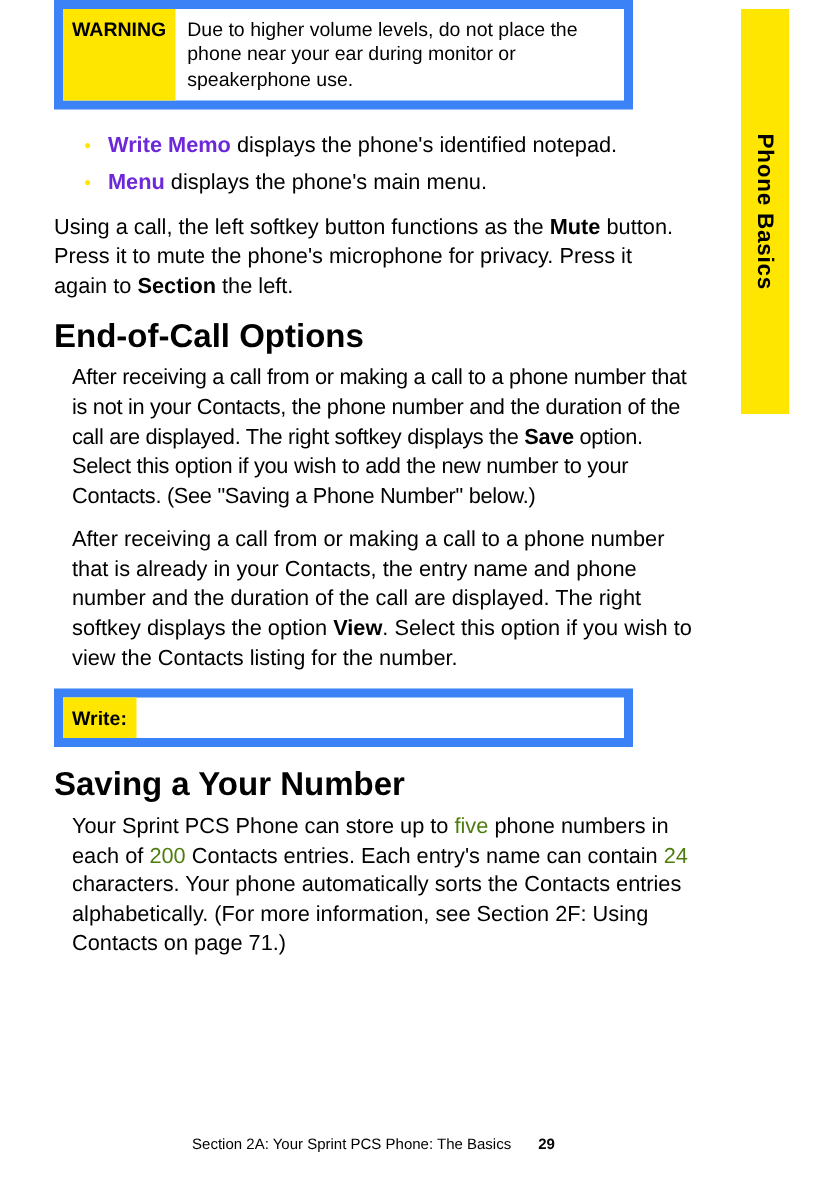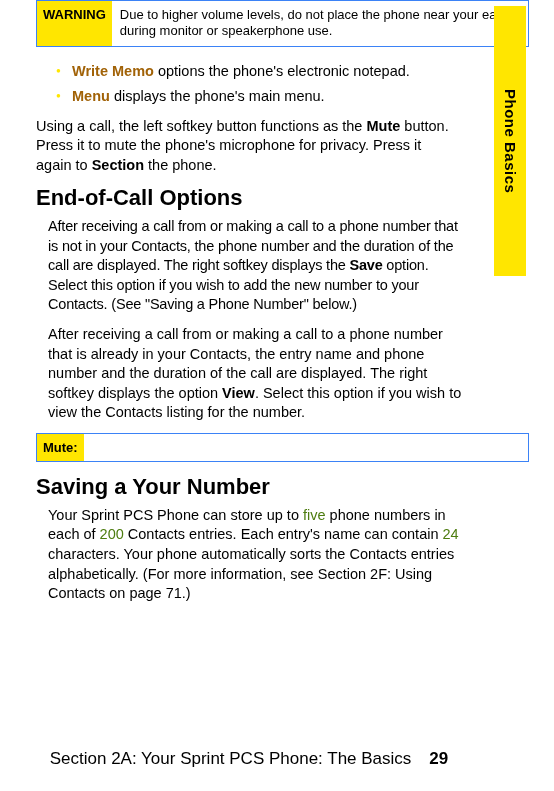--- a/index.html
+++ b/index.html
@@ -23,23 +23,23 @@
     justify-content: center;
   }
   .side-tab span {
     writing-mode: vertical-rl;
     font-weight: 700;
     font-size: 15px;
     letter-spacing: 0.5px;
     color: #000;
   }
   .box {
-    border: 1px solid #3b82f6;
+    border: 6px solid #3b82f6;
     display: flex;
-    width: 493px;
+    width: 386px;
     margin-bottom: 14px;
   }
   .box-label {
     background: #ffe600;
     font-weight: 700;
     font-size: 13px;
     padding: 6px 6px;
     white-space: nowrap;
   }
   .box-text {
@@ -57,42 +57,42 @@
     padding-left: 14px;
   }
   .bullets li::before {
     content: "\25CF";
     position: absolute;
     left: -2px;
     top: 4px;
     font-size: 8px;
     color: #ffe600;
   }
-  .bullets .lead { color: #a16207; font-weight: 700; }
+  .bullets .lead { color: #6d28d9; font-weight: 700; }
   .green { color: #4d7c0f; }
   .para {
     font-size: 14.5px;
     line-height: 1.35;
     margin: 6px 0 10px 12px;
     width: 414px;
   }
   .h2 {
     font-size: 22px;
     font-weight: 700;
     margin: 10px 0 6px 0;
   }
   .tight { letter-spacing: -0.2px; }
   b { font-weight: 700; }
   .footer {
     position: absolute;
     bottom: 22px;
     left: 0;
     width: 498px;
     text-align: center;
-    font-size: 17px;
+    font-size: 10px;
   }
   .footer .sec { font-weight: 400; }
   .footer .pg { font-weight: 700; margin-left: 18px; }
 </style>
 </head>
 <body>
 
 <div class="page">
 
   <div class="side-tab">
@@ -101,43 +101,43 @@
 
   <div class="content">
 
     <div class="box">
       <div class="box-label">WARNING</div>
       <div class="box-text">Due to higher volume levels, do not place the phone near your ear during monitor or speakerphone use.</div>
     </div>
 
     <ul class="bullets">
       <li>
-        <span class="lead">Write Memo</span><span> options the phone's electronic notepad.</span>
+        <span class="lead">Write Memo</span><span> displays the phone's identified notepad.</span>
       </li>
       <li>
         <span class="lead">Menu</span><span> displays the phone's main menu.</span>
       </li>
     </ul>
 
     <p class="para" style="margin-left:0">
-      <span>Using a call, the left softkey button functions as the </span><b>Mute</b><span> button. Press it to mute the phone's microphone for privacy. Press it again to </span><b>Section</b><span> the phone.</span>
+      <span>Using a call, the left softkey button functions as the </span><b>Mute</b><span> button. Press it to mute the phone's microphone for privacy. Press it again to </span><b>Section</b><span> the left.</span>
     </p>
 
     <h2 class="h2">End-of-Call Options</h2>
 
     <p class="para tight">
       <span>After receiving a call from or making a call to a phone number that is not in your Contacts, the phone number and the duration of the call are displayed. The right softkey displays the </span><b>Save</b><span> option. Select this option if you wish to add the new number to your Contacts. (See "Saving a Phone Number" below.)</span>
     </p>
 
     <p class="para">
       <span>After receiving a call from or making a call to a phone number that is already in your Contacts, the entry name and phone number and the duration of the call are displayed. The right softkey displays the option </span><b>View</b><span>. Select this option if you wish to view the Contacts listing for the number.</span>
     </p>
 
     <div class="box" style="margin-top:6px;margin-bottom:12px">
-      <div class="box-label">Mute:</div>
+      <div class="box-label">Write:</div>
     </div>
 
     <h2 class="h2">Saving a Your Number</h2>
 
     <p class="para">
       <span>Your Sprint PCS Phone can store up to </span><span class="green">five</span><span> phone numbers in each of </span><span class="green">200</span><span> Contacts entries. Each entry's name can contain </span><span class="green">24</span><span> characters. Your phone automatically sorts the Contacts entries alphabetically. (For more information, see Section 2F: Using Contacts on page 71.)</span>
     </p>
 
   </div>
 

